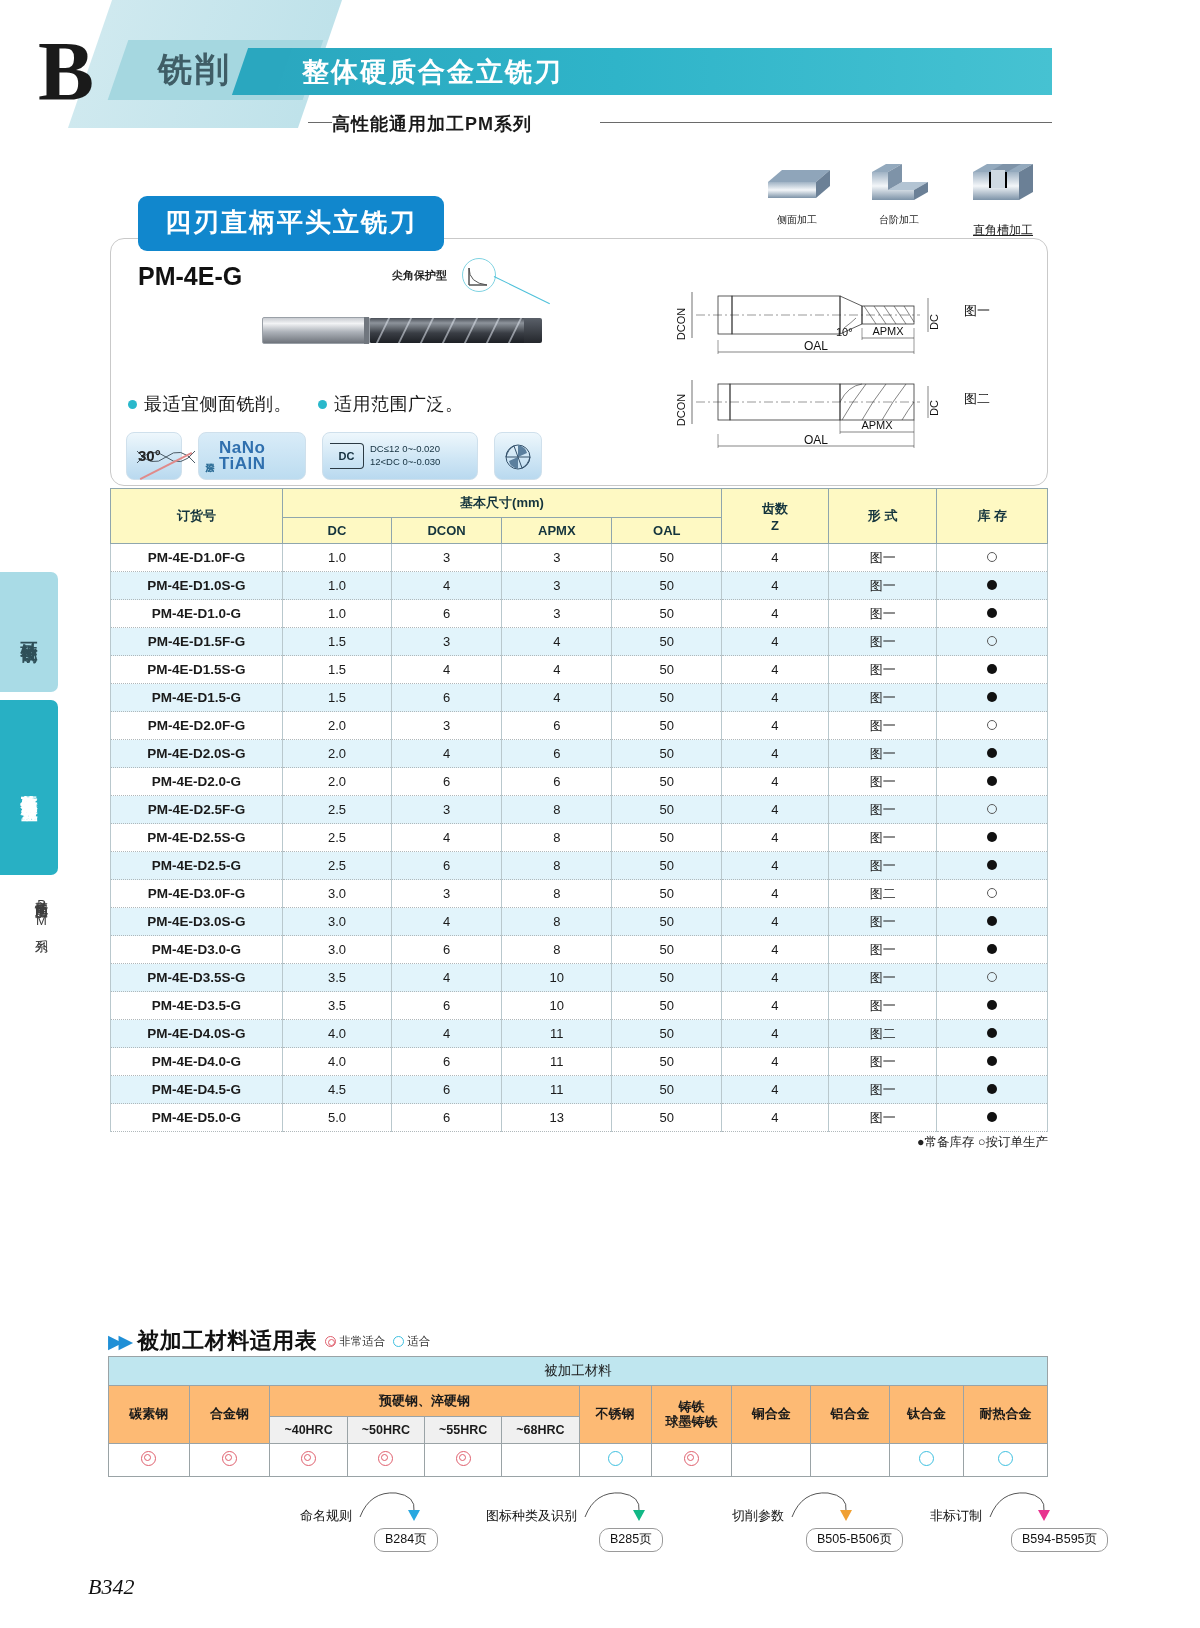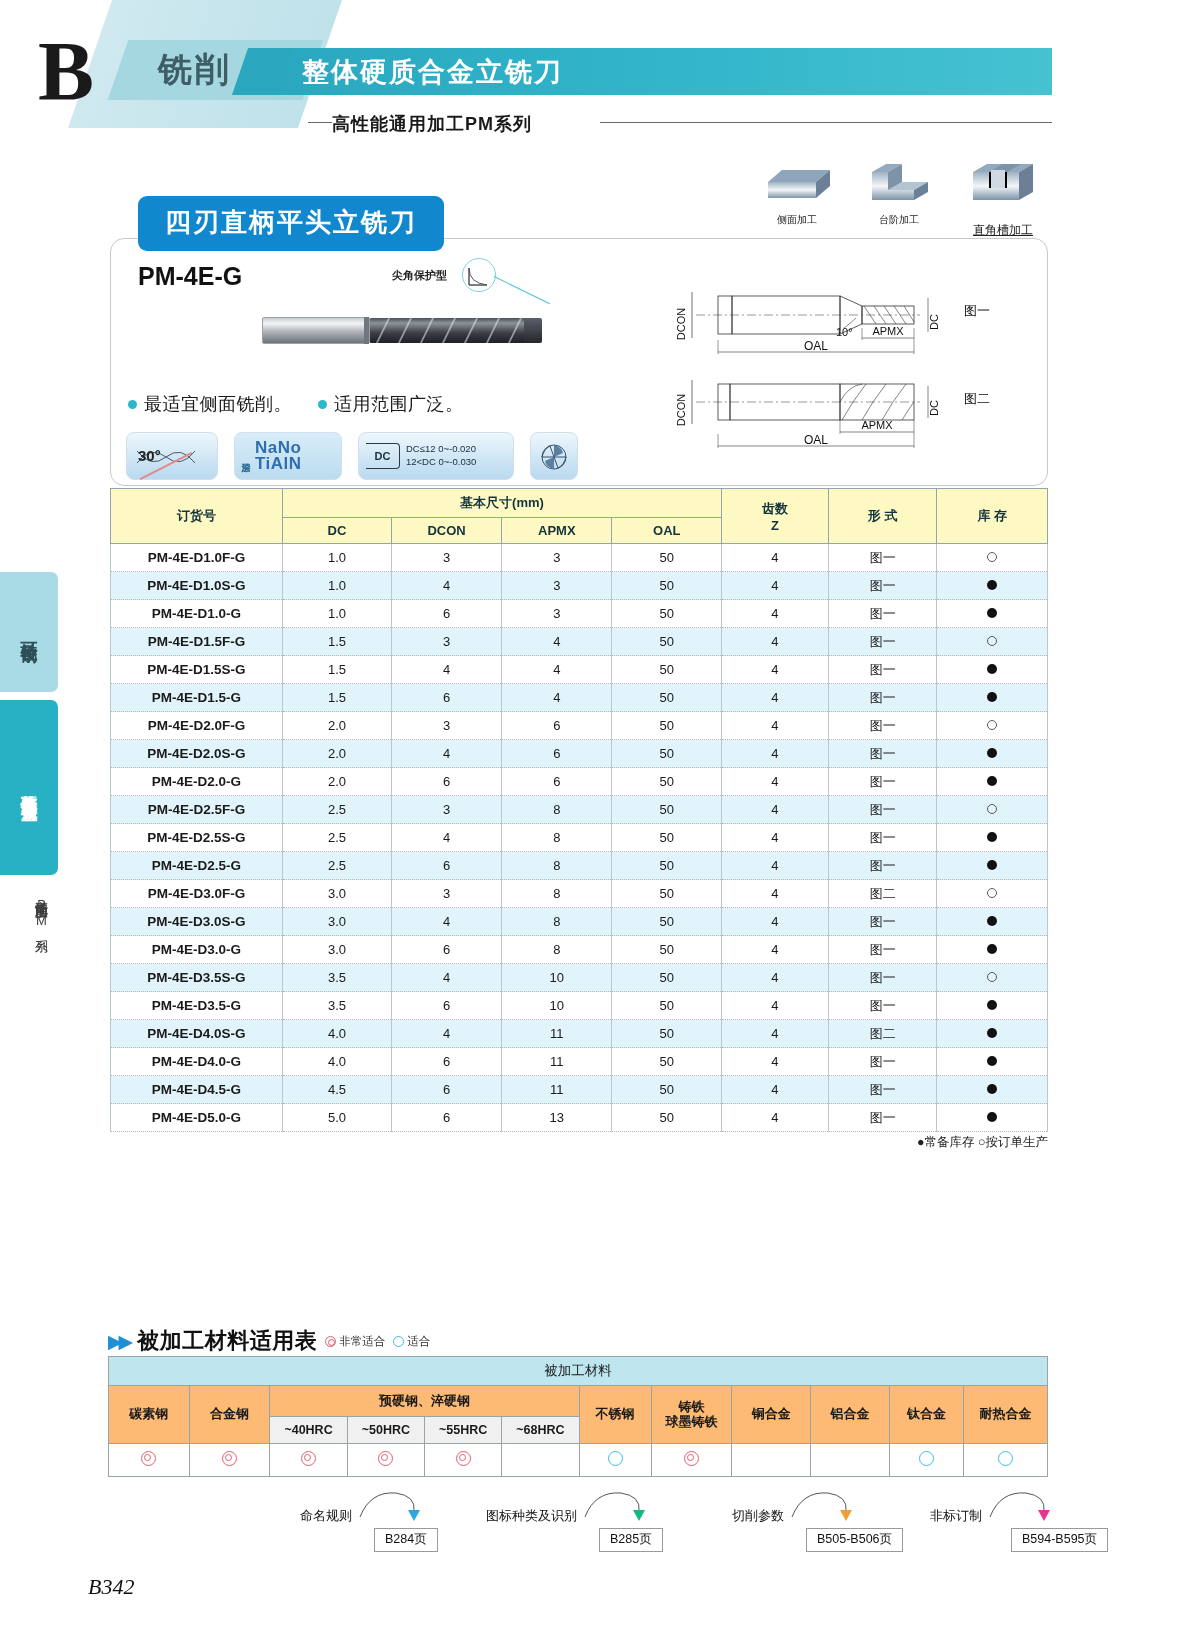--- a/index.html
+++ b/index.html
@@ -100,21 +100,21 @@
   .bullet{font-size:18px;color:#1a1a1a;display:flex;align-items:center;gap:7px;letter-spacing:.5px;}
   .bdot{width:9px;height:9px;border-radius:50%;background:#2ab8cb;display:inline-block;}
 
   .badges{position:absolute;left:126px;top:432px;display:flex;gap:16px;align-items:flex-start;}
   .badge{
     height:48px;border-radius:8px;
     background:linear-gradient(180deg,#eef7fc 0%,#cfe6f5 55%,#b9d9ef 100%);
     border:1px solid #cfe0ec;box-sizing:border-box;position:relative;
     display:flex;align-items:center;
   }
-  .b1{width:92px;}
+  .b1{width:56px;}
   .b1 .ang{position:absolute;left:11px;top:14px;font-size:15px;font-weight:700;color:#222;}
   .b1 .slash{position:absolute;left:10px;top:32px;width:58px;height:2px;background:#e08a8a;transform:rotate(-27deg);}
   .b1 .wv{position:absolute;left:8px;top:8px;width:62px;height:32px;border:0;}
   .b2{width:108px;background:linear-gradient(180deg,#d9ecf8,#bcdcf0);padding-left:6px;}
   .b2 .cy{writing-mode:vertical-rl;text-orientation:upright;font-size:9px;color:#2b6c96;font-weight:700;line-height:1;}
   .b2 .nano{margin-left:5px;font-size:17px;font-weight:700;color:#2f6fae;line-height:.95;letter-spacing:.5px;}
   .b3{width:156px;padding:0 7px;}
   .b3 .dcbox{
     width:34px;height:26px;border:1.3px solid #2b3a44;border-left:0;border-radius:0 4px 4px 0;
     display:flex;align-items:center;justify-content:center;font-size:11px;font-weight:700;color:#14303f;
@@ -153,21 +153,21 @@
   .mtab .top{background:#bfe6ef;font-weight:400;height:26px;font-size:13.5px;}
   .mtab .hd{background:#fdba74;font-weight:700;height:26px;padding:2px 4px;line-height:1.15;}
   .mtab .sub{background:#f0f0f0;font-weight:700;height:24px;font-size:12.5px;}
   .mtab .val{height:30px;background:#fff;}
 
   
   .flinks{position:absolute;left:300px;top:1489px;width:760px;height:60px;}
   .fl{position:absolute;top:0;}
   .fl .lbl{position:absolute;top:18px;left:0;font-size:13px;color:#111;white-space:nowrap;}
   .fl .pg{
-    position:absolute;top:39px;padding:2px 10px 3px;border:1px solid #9a9a9a;border-radius:0;
+    position:absolute;top:39px;padding:2px 10px 3px;border:1px solid #9a9a9a;border-radius:10px;
     font-size:12.5px;color:#111;white-space:nowrap;background:#fff;
   }
   .pgnum{position:absolute;left:88px;top:1574px;font-family:"Liberation Serif","DejaVu Serif",serif;font-size:22px;font-style:italic;color:#111;}
 </style>
 </head>
 <body>
 
 <div class="hdr">
   <div class="band-pale"></div>
   <div class="band-mid"></div>

